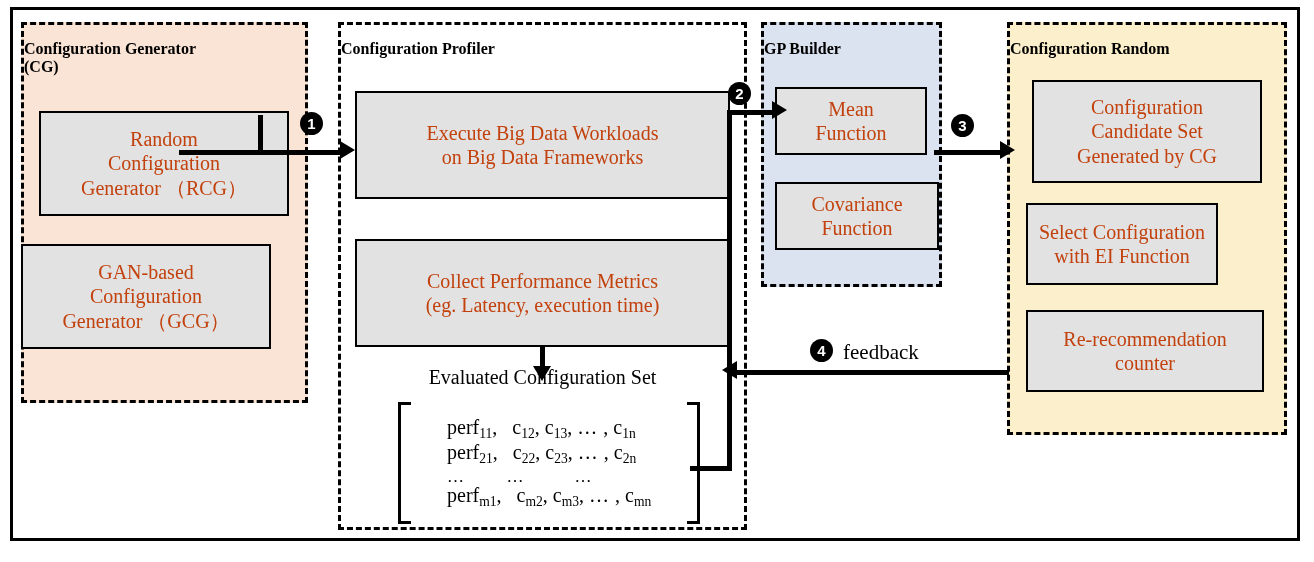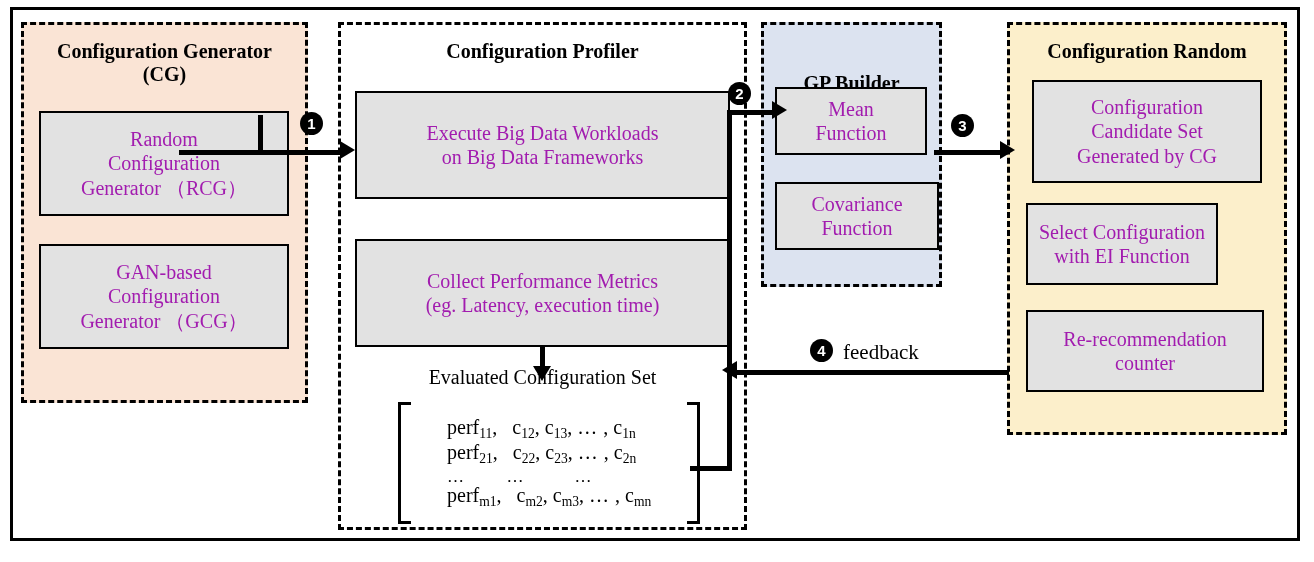--- a/index.html
+++ b/index.html
@@ -27,41 +27,40 @@
 
   
   .panel{
     position:absolute;
     border:3px dashed #000;
     box-sizing:border-box;
   }
   .panel-title{
     position:absolute;
     left:0; right:0;
-    text-align:center;
     font-weight:bold;
-    font-size:20px;
+    font-size:16px;
     line-height:1.15;
     color:#000;
     white-space:pre-line;
   }
 
   
   .box{
     position:absolute;
     background:#E2E2E2;
     border:2.5px solid #000;
     box-sizing:border-box;
     display:flex;
     align-items:center;
     justify-content:center;
     text-align:center;
     font-size:20px;
     line-height:1.22;
-    color:#a21caf;
+    color:#c2410c;
     white-space:pre-line;
     padding:2px 4px;
   }
 
   
   .free-label{
     position:absolute;
     font-size:20px;
     color:#000;
     white-space:pre;
@@ -151,21 +150,21 @@
 
   <div class="outer-frame"></div>
 
   <div class="panel" style="left:21px; top:22px; width:287px; height:381px; background:#FAE4D5;">
     <div class="panel-title" style="top:15px;">Configuration Generator
 (CG)</div>
   </div>
   <div class="box" style="left:39px; top:111px; width:250px; height:105px;">Random
 Configuration
 Generator （RCG）</div>
-  <div class="box" style="left:39px; top:244px; width:250px; height:105px;">GAN-based
+  <div class="box" style="left:21px; top:244px; width:250px; height:105px;">GAN-based
 Configuration
 Generator （GCG）</div>
 
   <div class="panel" style="left:338px; top:22px; width:409px; height:508px; background:#FFFFFF;">
     <div class="panel-title" style="top:15px;">Configuration Profiler</div>
   </div>
   <div class="box" style="left:355px; top:239px; width:375px; height:108px;">Collect Performance Metrics
 (eg. Latency, execution time)</div>
   <div class="box" style="left:355px; top:91px; width:375px; height:108px;">Execute Big Data Workloads
 on Big Data Frameworks</div>
@@ -180,21 +179,21 @@
     <div class="matrix-rows">
       <span class="mrow">perf<sub>11</sub>,&nbsp;&nbsp; c<sub>12</sub>, c<sub>13</sub>, <span class="dots">…</span> , c<sub>1n</sub></span>
       <span class="mrow">perf<sub>21</sub>,&nbsp;&nbsp; c<sub>22</sub>, c<sub>23</sub>, <span class="dots">…</span> , c<sub>2n</sub></span>
       <span class="mrow-ellipsis">…&nbsp;&nbsp;&nbsp;&nbsp;&nbsp;&nbsp;&nbsp;&nbsp;&nbsp;&nbsp;…&nbsp;&nbsp;&nbsp;&nbsp;&nbsp;&nbsp;&nbsp;&nbsp;&nbsp;&nbsp;&nbsp;&nbsp;…</span>
       <span class="mrow">perf<sub>m1</sub>,&nbsp;&nbsp; c<sub>m2</sub>, c<sub>m3</sub>, <span class="dots">…</span> , c<sub>mn</sub></span>
     </div>
     <div class="brk brk-r"></div>
   </div>
 
   <div class="panel" style="left:761px; top:22px; width:181px; height:265px; background:#DCE3F0;">
-    <div class="panel-title" style="top:15px;margin-top:32px;">GP Builder</div>
+    <div class="panel-title" style="top:15px;">GP Builder</div>
   </div>
   <div class="box" style="left:775px; top:87px; width:152px; height:68px;">Mean
 Function</div>
   <div class="box" style="left:775px; top:182px; width:164px; height:68px;">Covariance
 Function</div>
 
   <div class="panel" style="left:1007px; top:22px; width:280px; height:413px; background:#FCEFCB;">
     <div class="panel-title" style="top:15px;">Configuration Random</div>
   </div>
   <div class="box" style="left:1032px; top:80px; width:230px; height:103px;">Configuration

